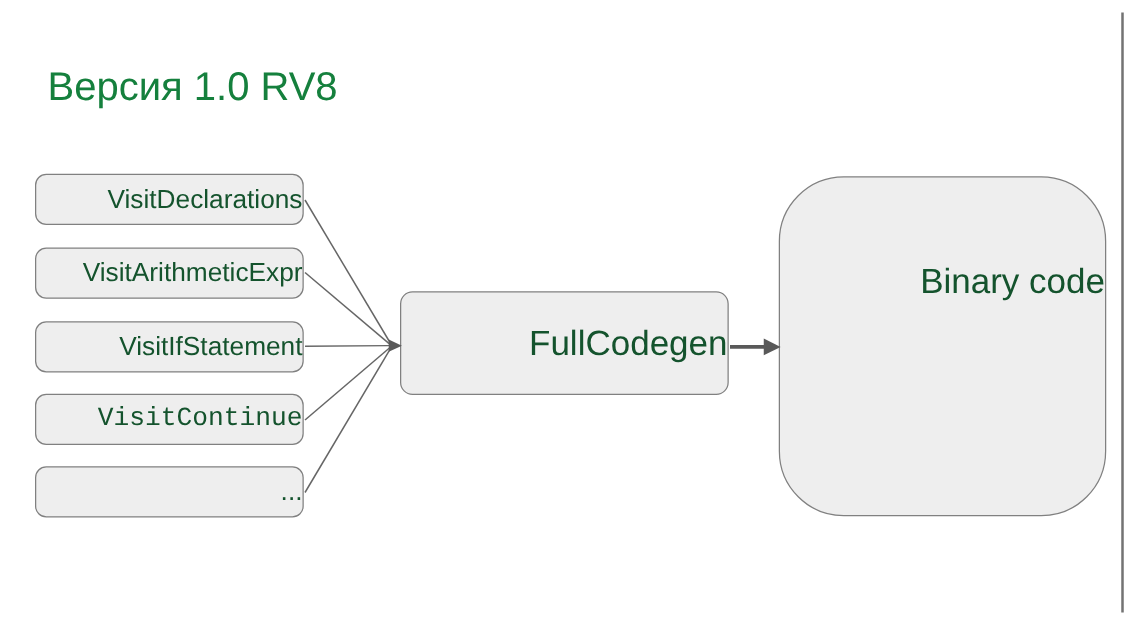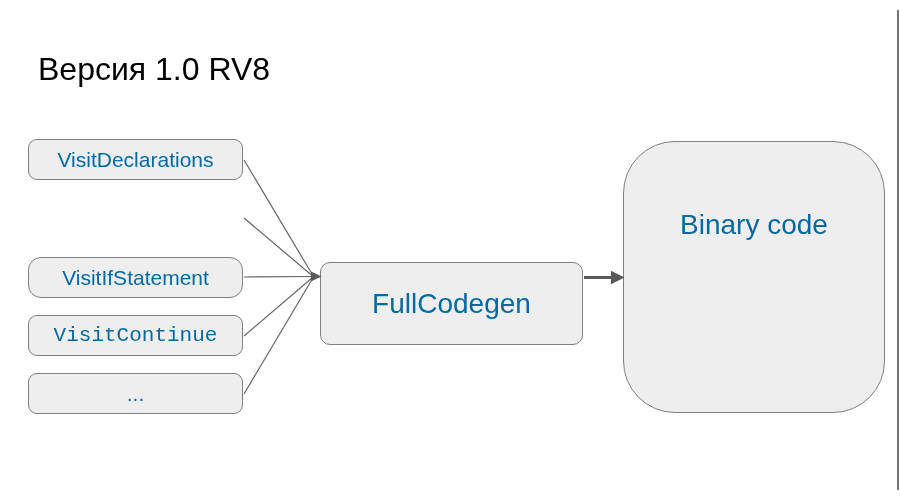--- a/index.html
+++ b/index.html
@@ -10,54 +10,53 @@
     background: #ffffff;
     font-family: "Liberation Sans", sans-serif;
     overflow: hidden;
   }
   .slide-title {
     position: absolute;
     left: 38px;
     top: 50px;
     font-size: 32px;
     line-height: 38px;
-    color: #000000;
+    color: #15803d;
     white-space: nowrap;
   }
   .node {
     position: absolute;
     background: #eeeeee;
     border: 1px solid #808080;
     box-sizing: border-box;
     display: flex;
     align-items: center;
-    justify-content: center;
-    color: #0369a1;
+    justify-content: flex-end;
+    color: #14532d;
     text-align: center;
   }
   .visitor {
     left: 28px;
     width: 215px;
     height: 41px;
     border-radius: 9px;
     font-size: 21px;
   }
   .v0 { top: 139px; }
   .v1 { top: 198px; }
-  .v2 { top: 257px; border-radius: 13px; }
+  .v2 { top: 257px; }
   .v3 { top: 315px; font-family: Liberation Mono, monospace; }
   .v4 { top: 373px; }
   .codegen {
     left: 320px;
     top: 233px;
     width: 263px;
     height: 83px;
     border-radius: 10px;
     font-size: 28px;
-    margin-top: 29px;
   }
   .binary {
     left: 623px;
     top: 141px;
     width: 262px;
     height: 272px;
     border-radius: 52px;
     font-size: 28px;
     align-items: flex-start;
   }
@@ -84,20 +83,23 @@
 </head>
 <body>
 
 <div class="page">
 
   <div class="slide-title">Версия 1.0 RV8</div>
 
   <div class="node visitor v0">
     <span class="node-label">VisitDeclarations</span>
   </div>
+  <div class="node visitor v1">
+    <span class="node-label">VisitArithmeticExpr</span>
+  </div>
   <div class="node visitor v2">
     <span class="node-label">VisitIfStatement</span>
   </div>
   <div class="node visitor v3">
     <span class="node-label">VisitContinue</span>
   </div>
   <div class="node visitor v4">
     <span class="node-label">...</span>
   </div>
 

